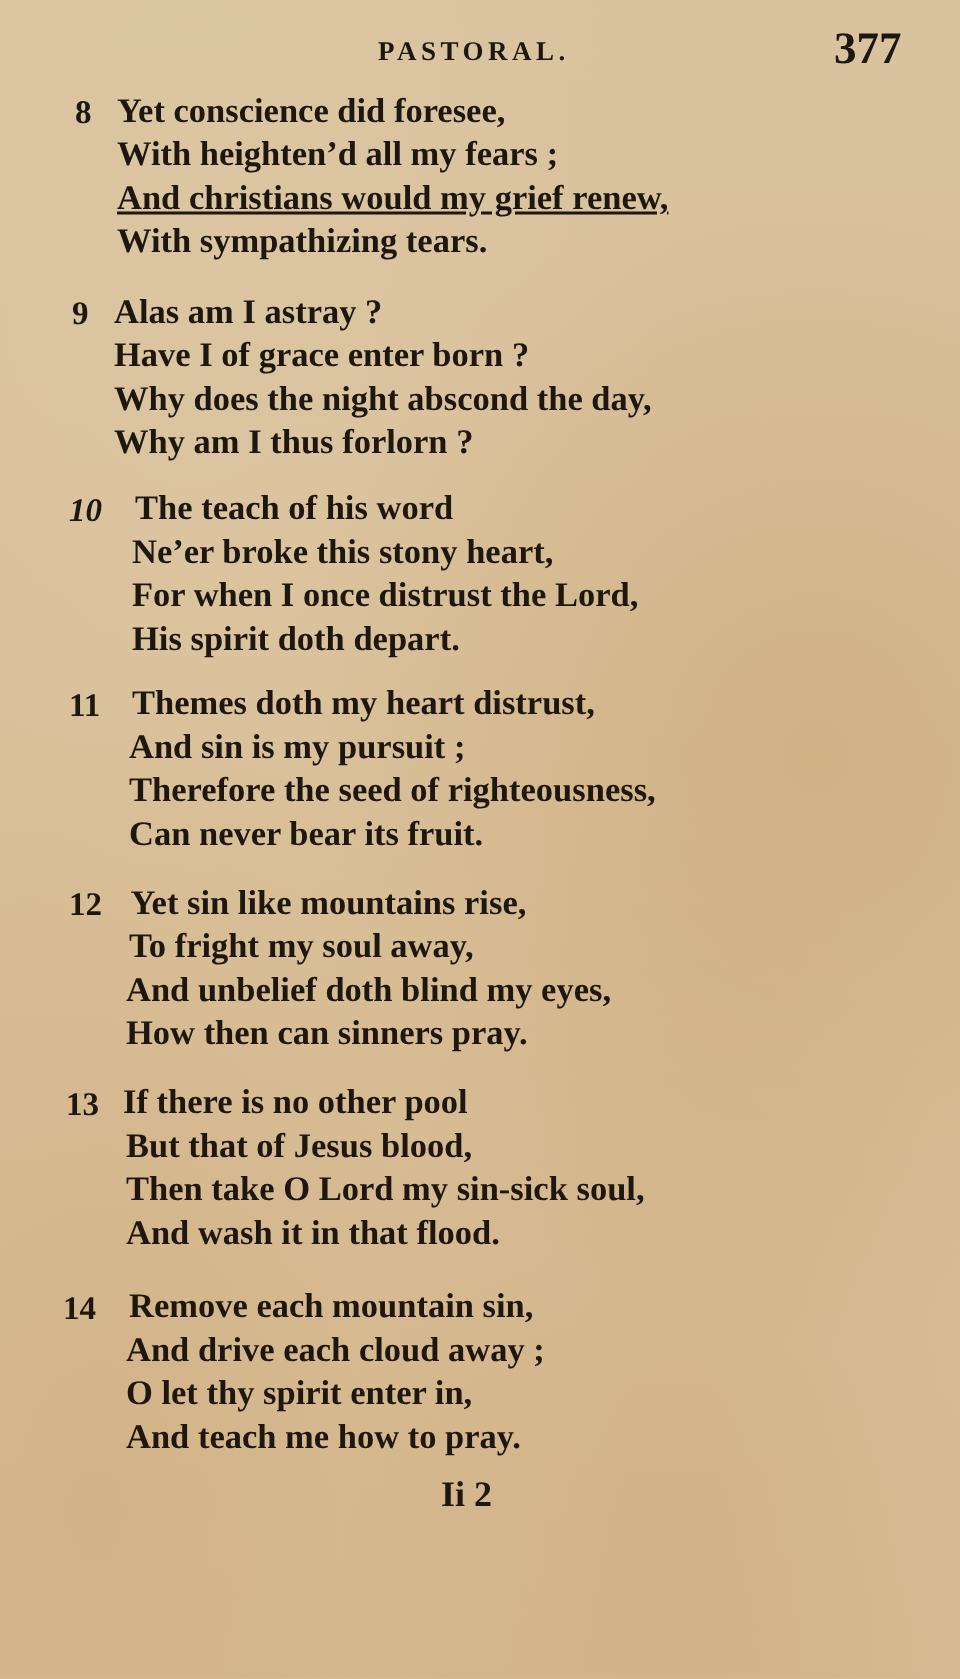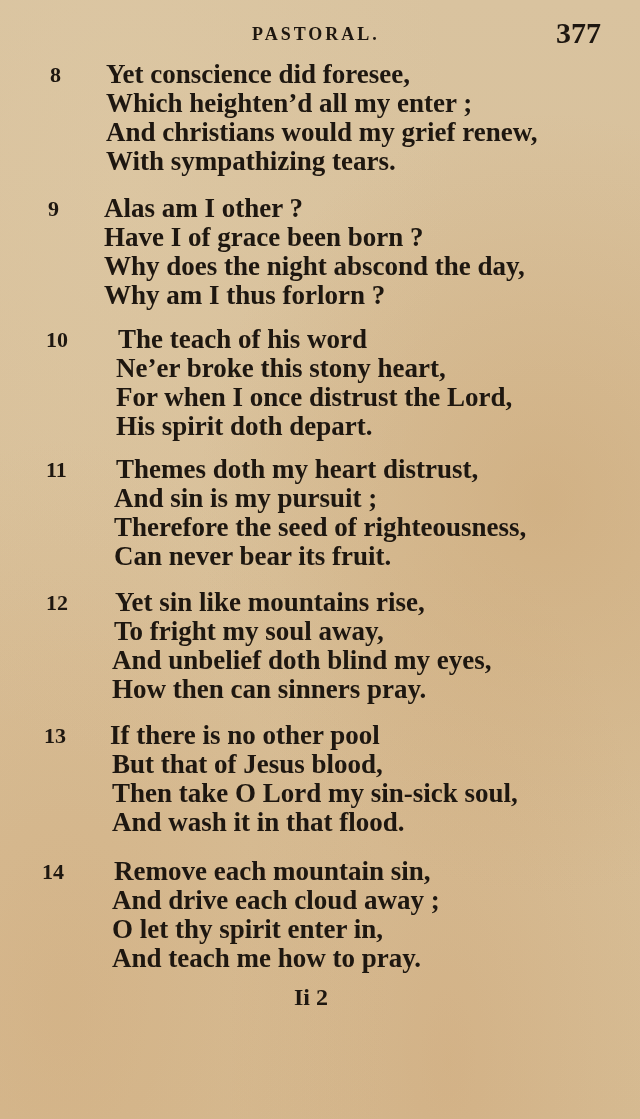--- a/index.html
+++ b/index.html
@@ -55,26 +55,25 @@
       width: 640px;
     }
     .stanza-number {
       position: absolute;
       font-size: 22px;
       font-family: "Liberation Serif", serif;
       font-weight: bold;
     }
     .line {
       position: absolute;
-      font-size: 27px;
+      font-size: 23px;
       font-family: "Liberation Serif", serif;
       font-weight: bold;
       white-space: nowrap;
       line-height: 28px;
-      margin-left: 28px;
     }
     .signature {
       position: absolute;
       left: 294px;
       top: 984px;
       font-size: 24px;
       font-weight: bold;
       font-family: "Liberation Serif", serif;
     }
   </style>
@@ -84,35 +83,35 @@
 <div class="page">
 
   <div class="header">
     <span class="running-title">PASTORAL.</span>
     <span class="page-number">377</span>
   </div>
 
   <div class="stanza" style="top:60px;">
     <span class="stanza-number" style="left:50px; top:2px;">8</span>
     <span class="line" style="left:78px; top:0px;">Yet conscience did foresee,</span>
-    <span class="line" style="left:78px; top:29px;">Which heighten’d all my enter ;</span>
-    <span class="line" style="left:78px; top:58px;">And christians would my grief renew,</span>
+    <span class="line" style="left:78px; top:29px;">With heighten’d all my fears ;</span>
+    <span class="line" style="left:78px; top:58px;text-decoration:underline;">And christians would my grief renew,</span>
     <span class="line" style="left:78px; top:87px;">With sympathizing tears.</span>
   </div>
 
   <div class="stanza" style="top:194px;">
     <span class="stanza-number" style="left:48px; top:2px;">9</span>
-    <span class="line" style="left:76px; top:0px;">Alas am I other ?</span>
-    <span class="line" style="left:76px; top:29px;">Have I of grace been born ?</span>
+    <span class="line" style="left:76px; top:0px;">Alas am I astray ?</span>
+    <span class="line" style="left:76px; top:29px;">Have I of grace enter born ?</span>
     <span class="line" style="left:76px; top:58px;">Why does the night abscond the day,</span>
     <span class="line" style="left:76px; top:87px;">Why am I thus forlorn ?</span>
   </div>
 
   <div class="stanza" style="top:325px;">
-    <span class="stanza-number" style="left:46px; top:2px;">10</span>
+    <span class="stanza-number" style="left:46px; top:2px;font-style:italic;">10</span>
     <span class="line" style="left:90px; top:0px;">The teach of his word</span>
     <span class="line" style="left:88px; top:29px;">Ne’er broke this stony heart,</span>
     <span class="line" style="left:88px; top:58px;">For when I once distrust the Lord,</span>
     <span class="line" style="left:88px; top:87px;">His spirit doth depart.</span>
   </div>
 
   <div class="stanza" style="top:455px;">
     <span class="stanza-number" style="left:46px; top:2px;">11</span>
     <span class="line" style="left:88px; top:0px;">Themes doth my heart distrust,</span>
     <span class="line" style="left:86px; top:29px;">And sin is my pursuit ;</span>

